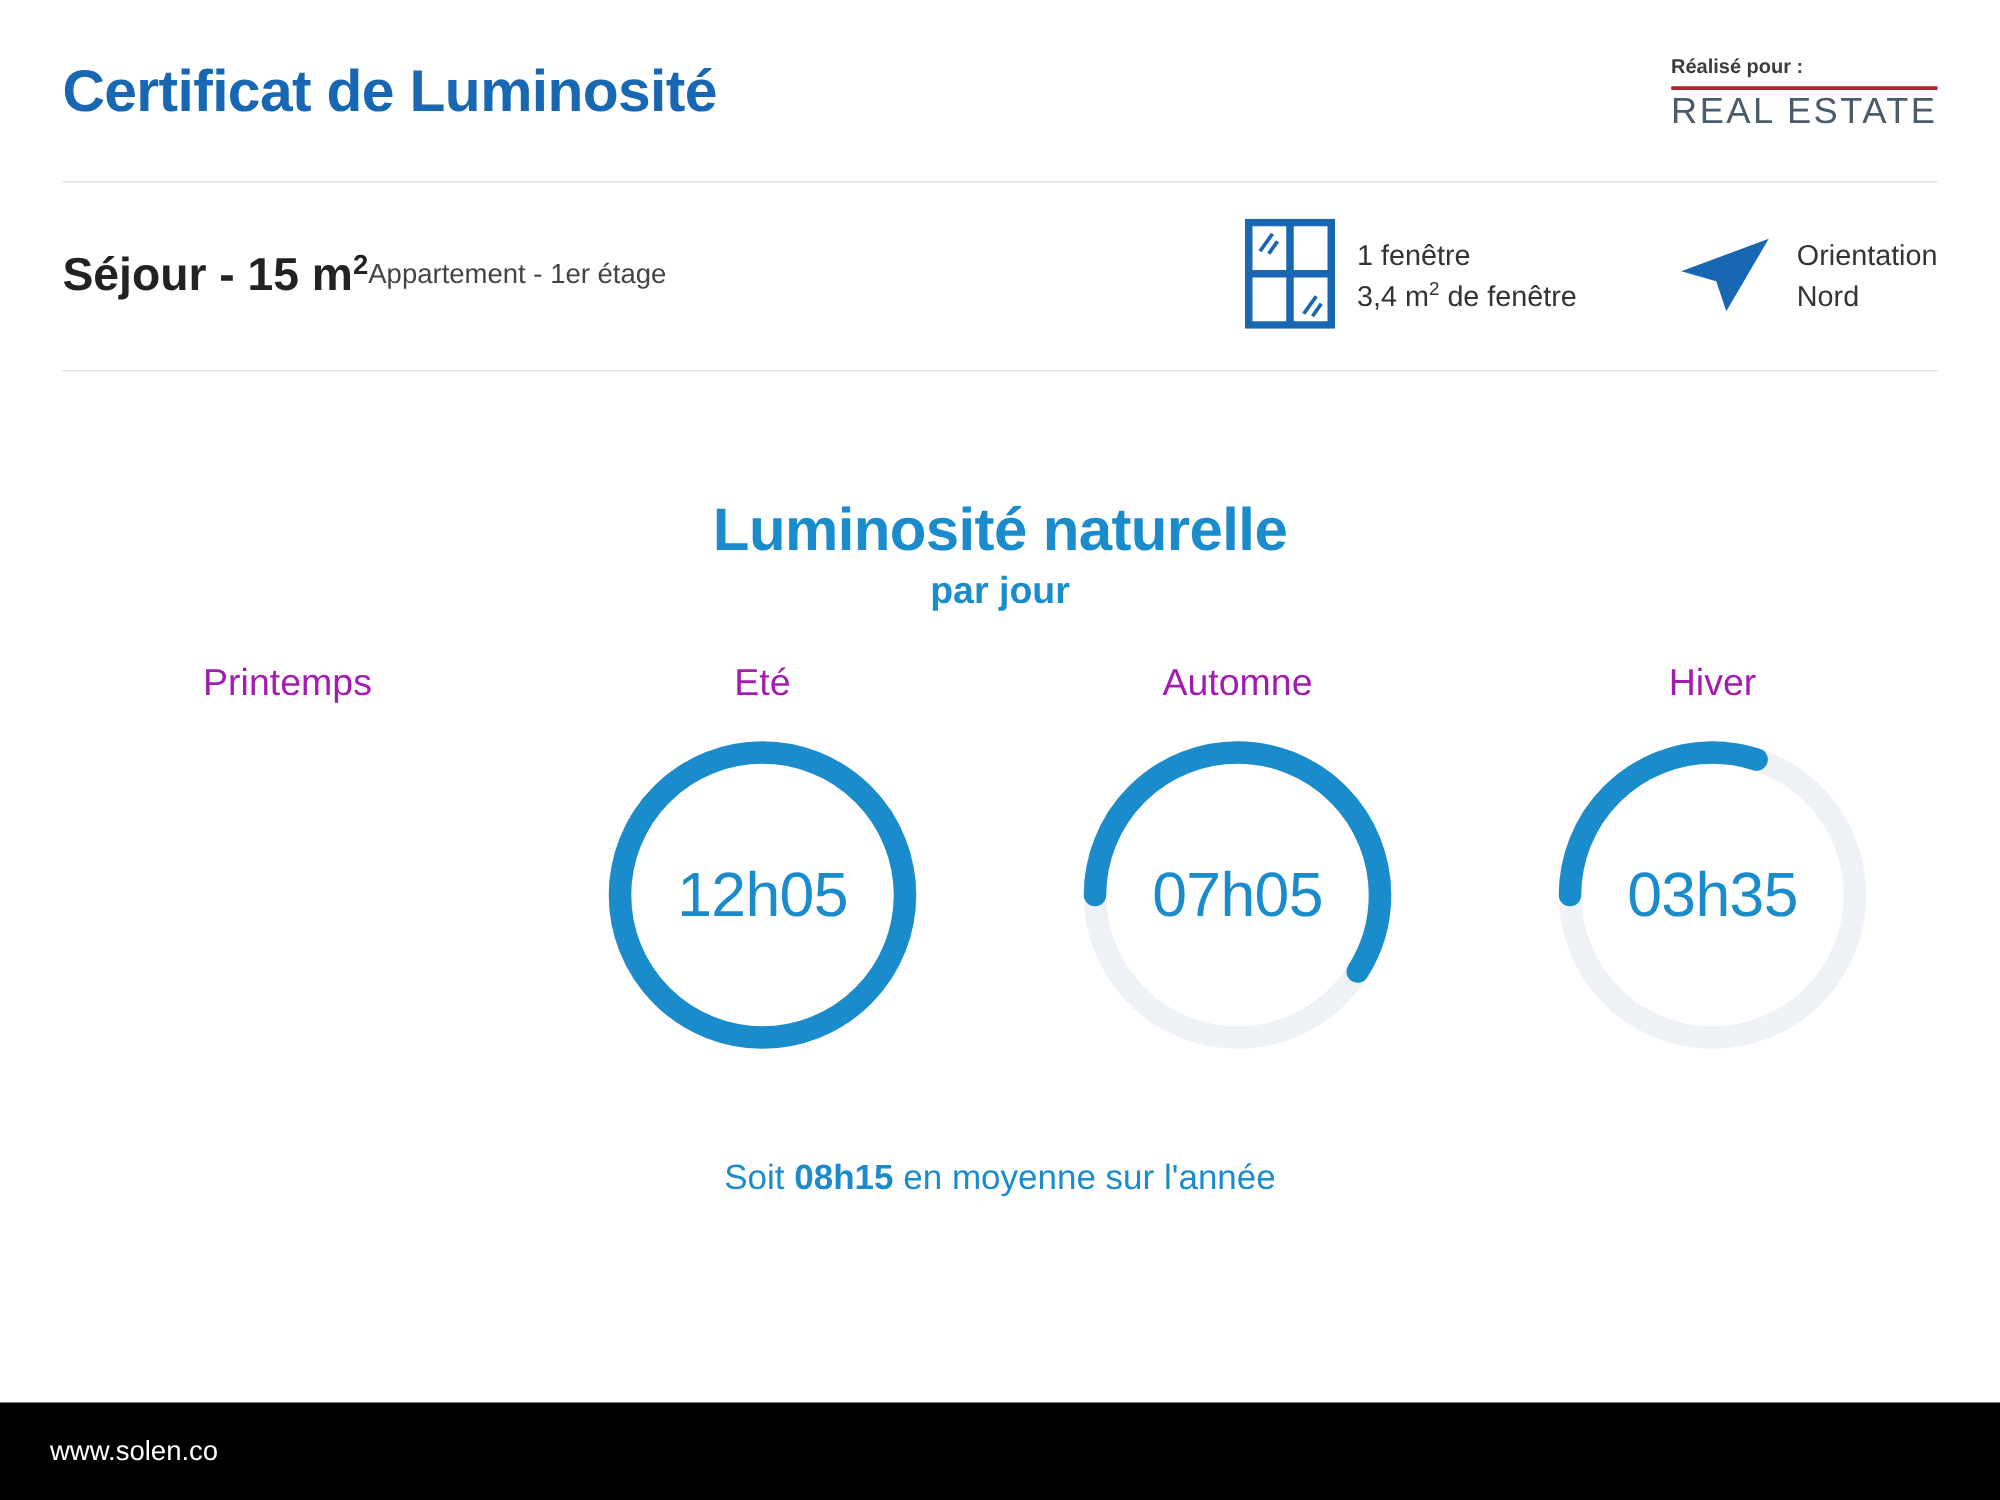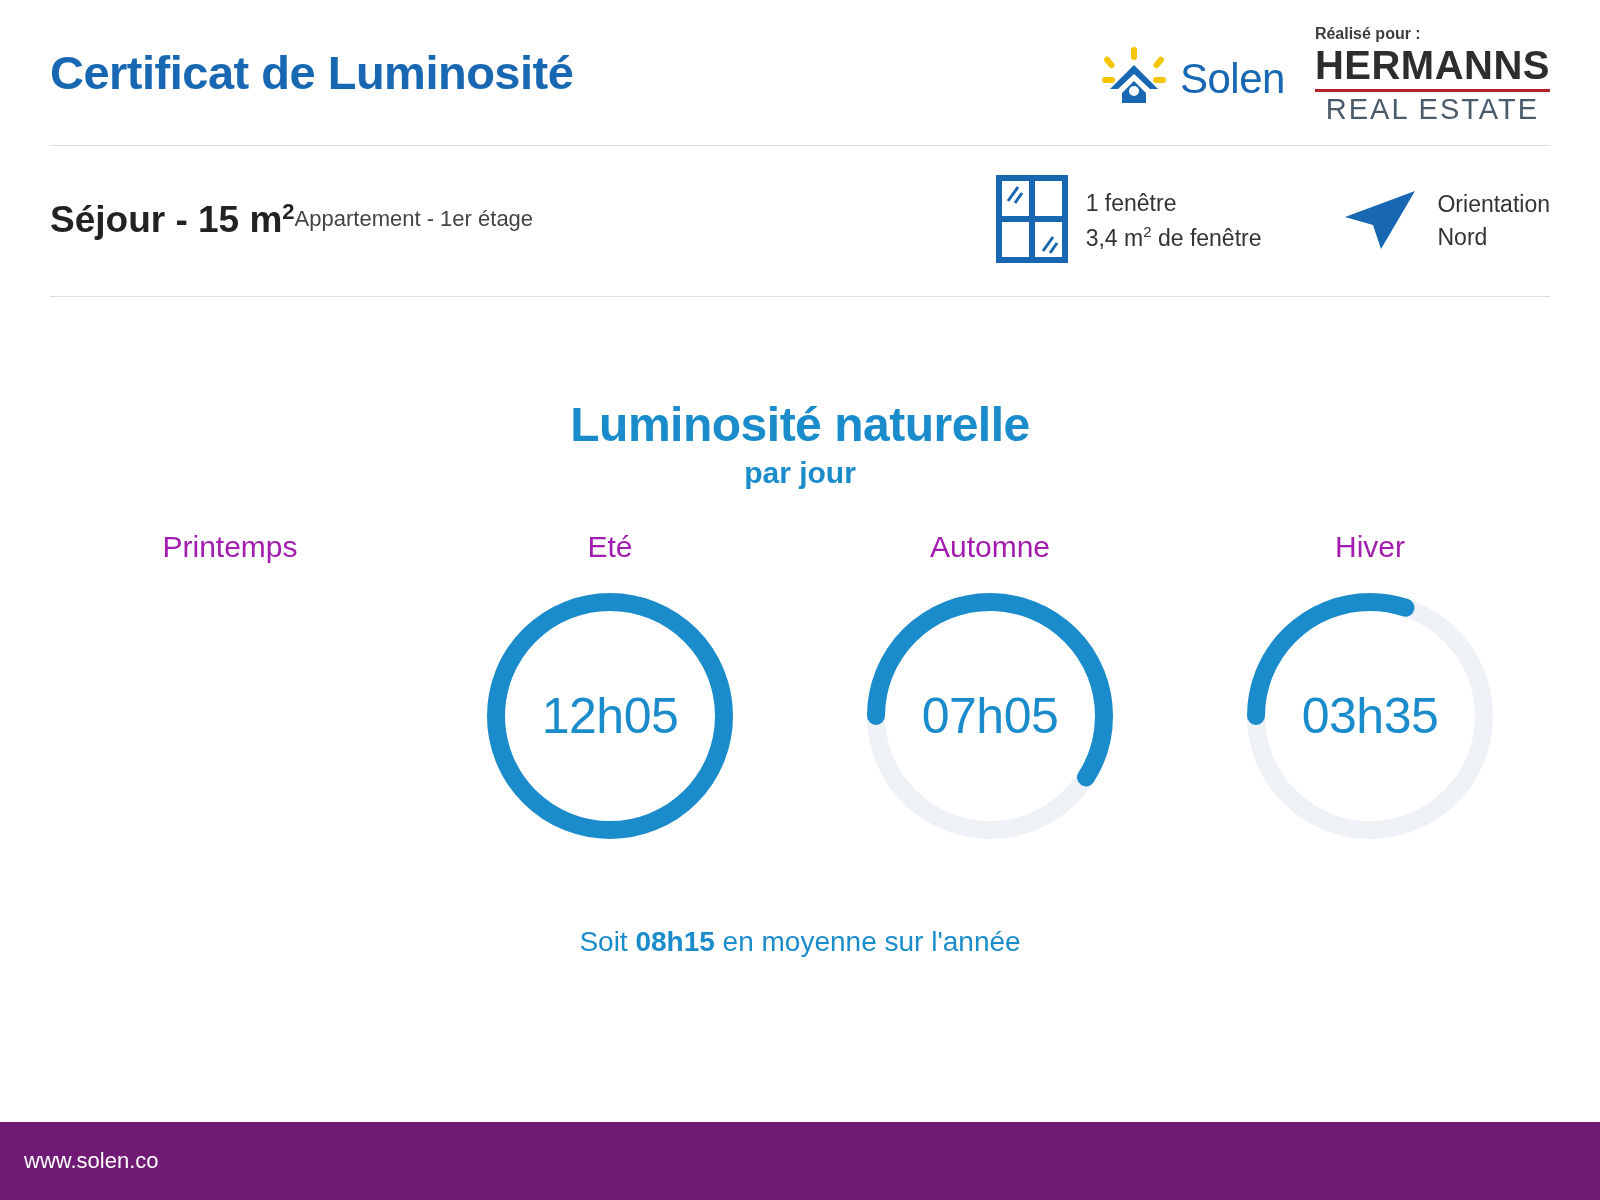--- a/index.html
+++ b/index.html
@@ -219,61 +219,43 @@
     font-weight: bold;
   }
 
   
   .footer {
     position: absolute;
     left: 0;
     bottom: 0;
     width: 1600px;
     height: 78px;
-    background: #701a75;
-    display: flex;
-    align-items: center;
-    padding-left: 24px;
+    background: #000000;
+    display: flex;
+    align-items: center;
+    padding-left: 40px;
     box-sizing: border-box;
   }
   .footer-url {
     color: #ffffff;
     font-size: 22px;
   }
 </style>
 </head>
 <body>
 
 <div class="page">
 
   <div class="header">
     <div class="doc-title">Certificat de Luminosité</div>
 
     <div class="header-right">
-      <div class="solen-brand">
-        <span>
-          <svg width="64" height="60" viewBox="0 0 64 60" aria-hidden="true">
-            <g fill="#f5c400">
-              <rect x="29" y="0" width="6" height="13" rx="3"></rect>
-              <rect x="4" y="9" width="6" height="13" rx="3" transform="rotate(-40 7 15)"></rect>
-              <rect x="54" y="9" width="6" height="13" rx="3" transform="rotate(40 57 15)"></rect>
-              <rect x="0" y="30" width="13" height="6" rx="3"></rect>
-              <rect x="51" y="30" width="13" height="6" rx="3"></rect>
-            </g>
-            <path d="M32 18 L56 42 L48 42 L32 27 L16 42 L8 42 Z" fill="#1767b2"></path>
-            <path d="M32 34 L44 46 L44 56 L20 56 L20 46 Z" fill="#1767b2"></path>
-            <circle cx="32" cy="44" r="5" fill="#ffffff"></circle>
-          </svg>
-        </span>
-        <span class="solen-name">Solen</span>
-      </div>
 
       <div class="client-block">
         <div class="client-prefix">Réalisé pour :</div>
-        <div class="client-name">HERMANNS</div>
         <div class="client-rule"></div>
         <div class="client-sub">REAL ESTATE</div>
       </div>
     </div>
   </div>
 
   <div class="hrule"></div>
 
   <div class="subheader">
     <div class="room-block">

